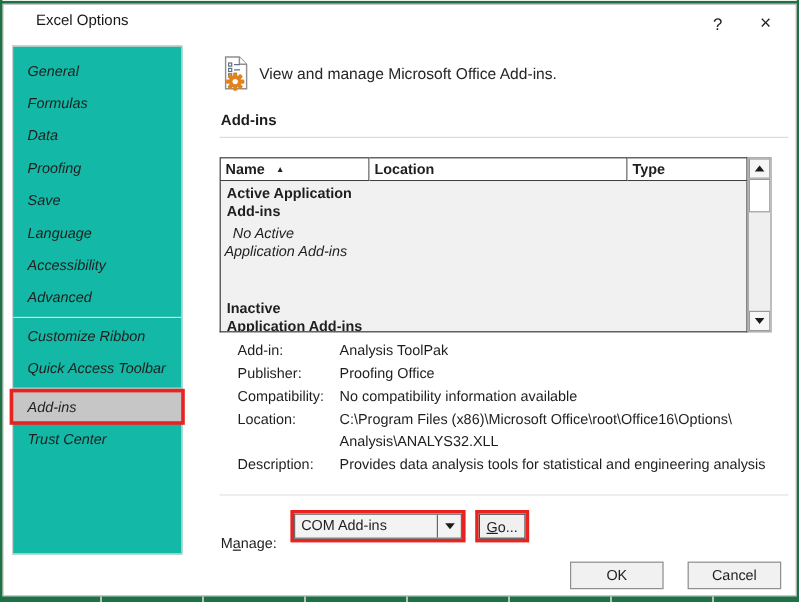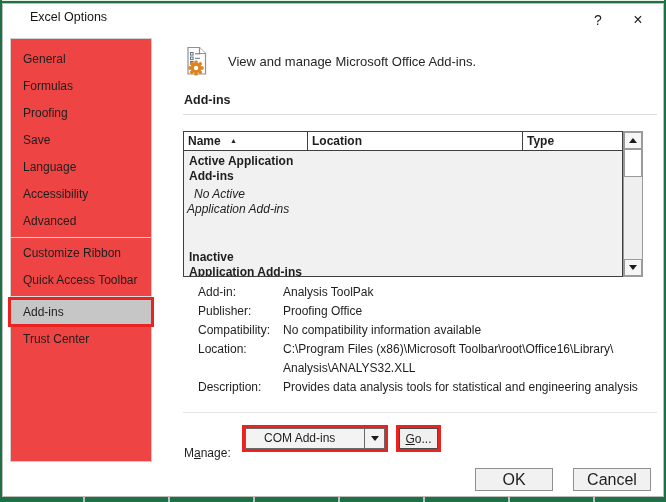--- a/index.html
+++ b/index.html
@@ -19,30 +19,30 @@
 
   
   .win-title{position:absolute;left:30px;top:10px;font-size:12.5px;color:#161616;z-index:2;}
   .titlebar-btn{position:absolute;top:8px;width:24px;height:24px;line-height:24px;text-align:center;
             color:#222;z-index:2;cursor:default;}
   .btn-help{left:586px;font-size:14px;}
   .btn-close{left:626px;font-size:16px;}
 
   
   .sidebar{position:absolute;left:10px;top:38px;width:142px;height:424px;box-sizing:border-box;
-           background:#ef4444;border:1px solid #d0d0d0;padding-top:7px;z-index:2;}
+           background:#14b8a6;border:1px solid #d0d0d0;padding-top:7px;z-index:2;font-style:italic;}
   .nav-item{height:27px;line-height:27px;padding-left:12px;font-size:12px;position:relative;cursor:default;}
   .nav-item.selected{background:#c6c6c6;}
   .nav-sep{height:1px;background:#dadada;margin:2px 0;}
   .red-outline{position:absolute;left:-3px;right:-3px;top:-2px;bottom:-1px;border:3px solid #e82320;
            pointer-events:none;z-index:3;}
 
   
   .hdr-icon{position:absolute;left:186px;top:46px;z-index:2;}
-  .banner{position:absolute;left:216px;top:54px;font-size:13px;color:#262626;z-index:2;margin-left:12px;}
+  .banner{position:absolute;left:216px;top:54px;font-size:13px;color:#262626;z-index:2;}
   .section-title{position:absolute;left:184px;top:93px;font-weight:bold;font-size:12.5px;z-index:2;}
   .hr1{position:absolute;left:183px;top:114px;width:474px;height:1px;background:#dcdcdc;z-index:2;}
 
   
   .addins-table{position:absolute;left:183px;top:131px;width:460px;height:146px;z-index:2;}
   .tbl-header{position:absolute;top:0;left:0;right:20px;height:20px;display:flex;}
   .th{box-sizing:border-box;border:1px solid #3f3f3f;border-left:none;background:#fff;font-weight:bold;
       font-size:12px;line-height:18px;padding-left:4px;cursor:default;}
   .th.first{border-left:1px solid #3f3f3f;}
   .th-name{width:125px;} .th-loc{width:215px;} .th-type{width:100px;}
@@ -75,30 +75,30 @@
 
   .hr2{position:absolute;left:183px;top:412px;width:474px;height:1px;background:#e3e3e3;z-index:2;}
 
   
   .manage-label{position:absolute;left:184px;top:446px;font-size:12px;z-index:2;}
   .u{text-decoration:underline;}
   .combo-annot{position:absolute;left:242px;top:425px;width:146px;height:27px;border:3px solid #e82320;
       box-sizing:border-box;z-index:2;}
   .combo{position:absolute;inset:0;background:#f3f3f3;border:1px solid #696969;box-sizing:border-box;
       display:flex;align-items:stretch;cursor:default;}
-  .combo-text{flex:1;padding-left:18px;line-height:19px;}
+  .combo-text{flex:1;padding-left:5px;line-height:19px;}
   .combo-arrowbox{width:19px;border-left:1px solid #696969;display:flex;align-items:center;justify-content:center;}
   .go-annot{position:absolute;left:396px;top:425px;width:45px;height:27px;border:3px solid #e82320;
       box-sizing:border-box;z-index:2;}
   .go-btn{position:absolute;inset:0;background:#f0f0f0;border:1px solid #4a4a4a;box-sizing:border-box;
       display:flex;align-items:center;justify-content:center;font-size:12px;cursor:default;}
 
   
   .btn{position:absolute;width:78px;height:23px;background:#f1f1f1;border:1px solid #8f8f8f;
-      box-sizing:border-box;text-align:center;line-height:21px;font-size:16px;z-index:2;cursor:default;}
+      box-sizing:border-box;text-align:center;line-height:21px;font-size:12px;z-index:2;cursor:default;}
   .ok{left:475px;top:468px;} .cancel{left:573px;top:468px;}
 </style>
 </head>
 <body>
 
 <div class="screen">
 
   <div class="edge-top"></div>
   <div class="edge-left"></div>
   <div class="edge-right"></div>
@@ -109,20 +109,21 @@
   <div class="titlebar-btn btn-help">
     <span>?</span>
   </div>
   <div class="titlebar-btn btn-close">
     <span>×</span>
   </div>
 
   <div class="sidebar">
     <div class="nav-item">General</div>
     <div class="nav-item">Formulas</div>
+    <div class="nav-item">Data</div>
     <div class="nav-item">Proofing</div>
     <div class="nav-item">Save</div>
     <div class="nav-item">Language</div>
     <div class="nav-item">Accessibility</div>
     <div class="nav-item">Advanced</div>
     <div class="nav-sep"></div>
     <div class="nav-item">Customize Ribbon</div>
     <div class="nav-item">Quick Access Toolbar</div>
     <div class="nav-sep"></div>
     <div class="nav-item selected">
@@ -191,21 +192,21 @@
     <div class="detail-row">
       <span class="detail-label">Publisher:</span>
       <span class="detail-value">Proofing Office</span>
     </div>
     <div class="detail-row">
       <span class="detail-label">Compatibility:</span>
       <span class="detail-value">No compatibility information available</span>
     </div>
     <div class="detail-row">
       <span class="detail-label">Location:</span>
-      <span class="detail-value">C:\Program Files (x86)\Microsoft Toolbar\root\Office16\Library\
+      <span class="detail-value">C:\Program Files (x86)\Microsoft Office\root\Office16\Options\
 Analysis\ANALYS32.XLL</span>
     </div>
     <div class="detail-row">
       <span class="detail-label">Description:</span>
       <span class="detail-value">Provides data analysis tools for statistical and engineering analysis</span>
     </div>
   </div>
 
   <div class="hr2"></div>
 

